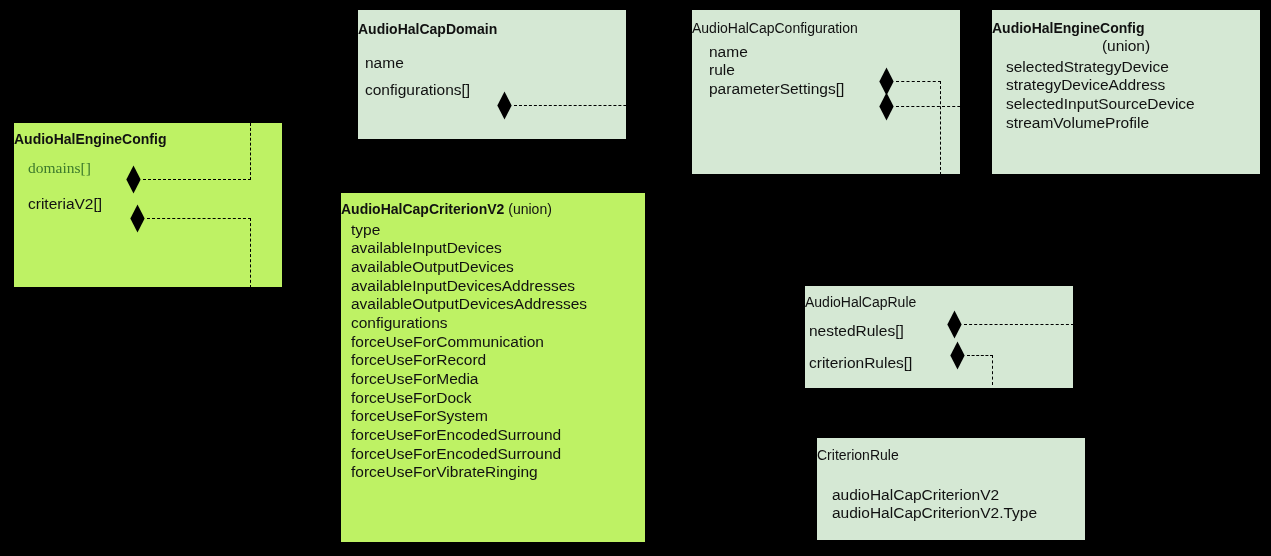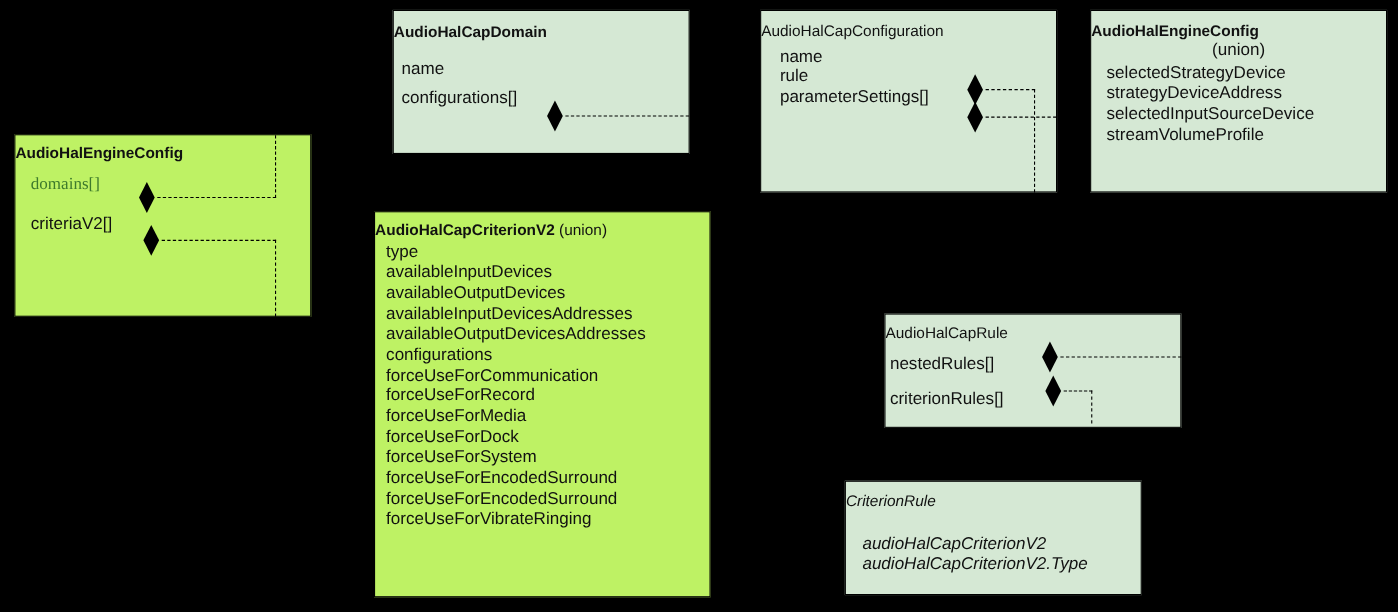--- a/index.html
+++ b/index.html
@@ -147,21 +147,21 @@
     </div>
   </div>
 
   <div class="dia" style="left:947px;top:317px;width:15px;height:15px;"></div>
   <div class="hline" style="left:964px;top:324px;width:110px;"></div>
 
   <div class="dia" style="left:950px;top:348px;width:15px;height:15px;"></div>
   <div class="hline" style="left:967px;top:355px;width:26px;"></div>
   <div class="vline" style="left:992px;top:355px;height:30px;"></div>
 
-  <div class="box green" style="left:768px;top:437px;width:270px;height:104px;font-style:italic;">
+  <div class="box green" style="left:816px;top:437px;width:270px;height:104px;">
     <div class="title" style="margin-top:9px;">CriterionRule</div>
     <div class="attrs" style="margin-top:22px;margin-left:15px;">
       <div class="attr">audioHalCapCriterionV2</div>
       <div class="attr">audioHalCapCriterionV2.Type</div>
     </div>
   </div>
 
 </div>
 
 </body></html>

